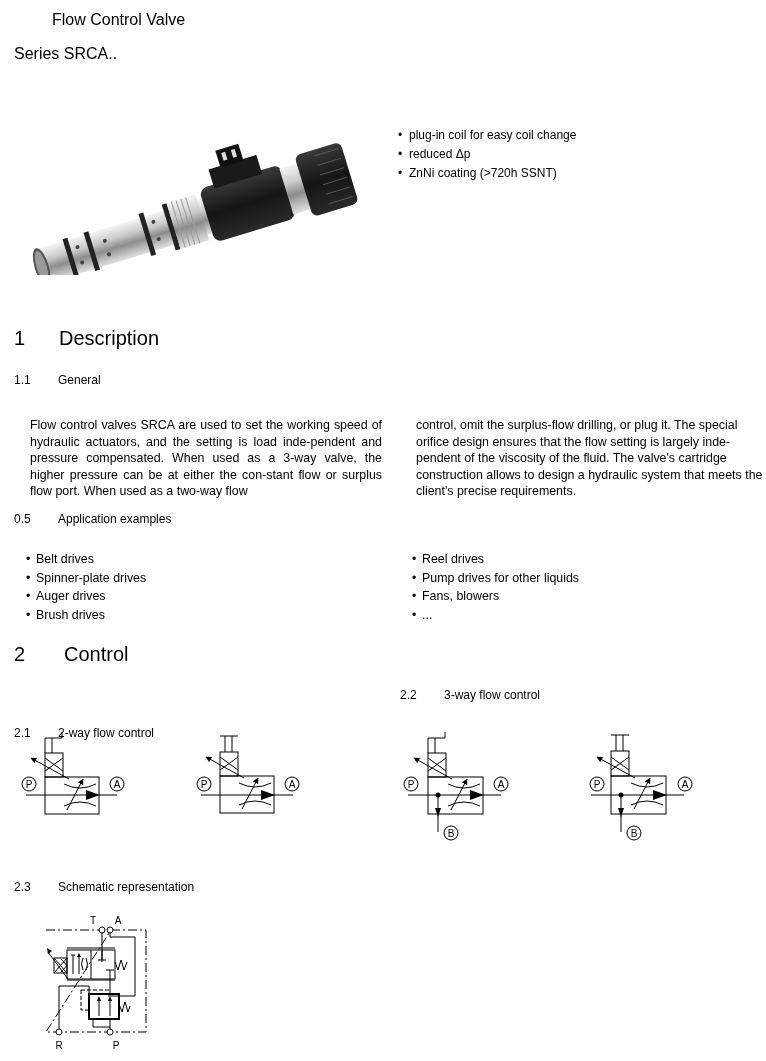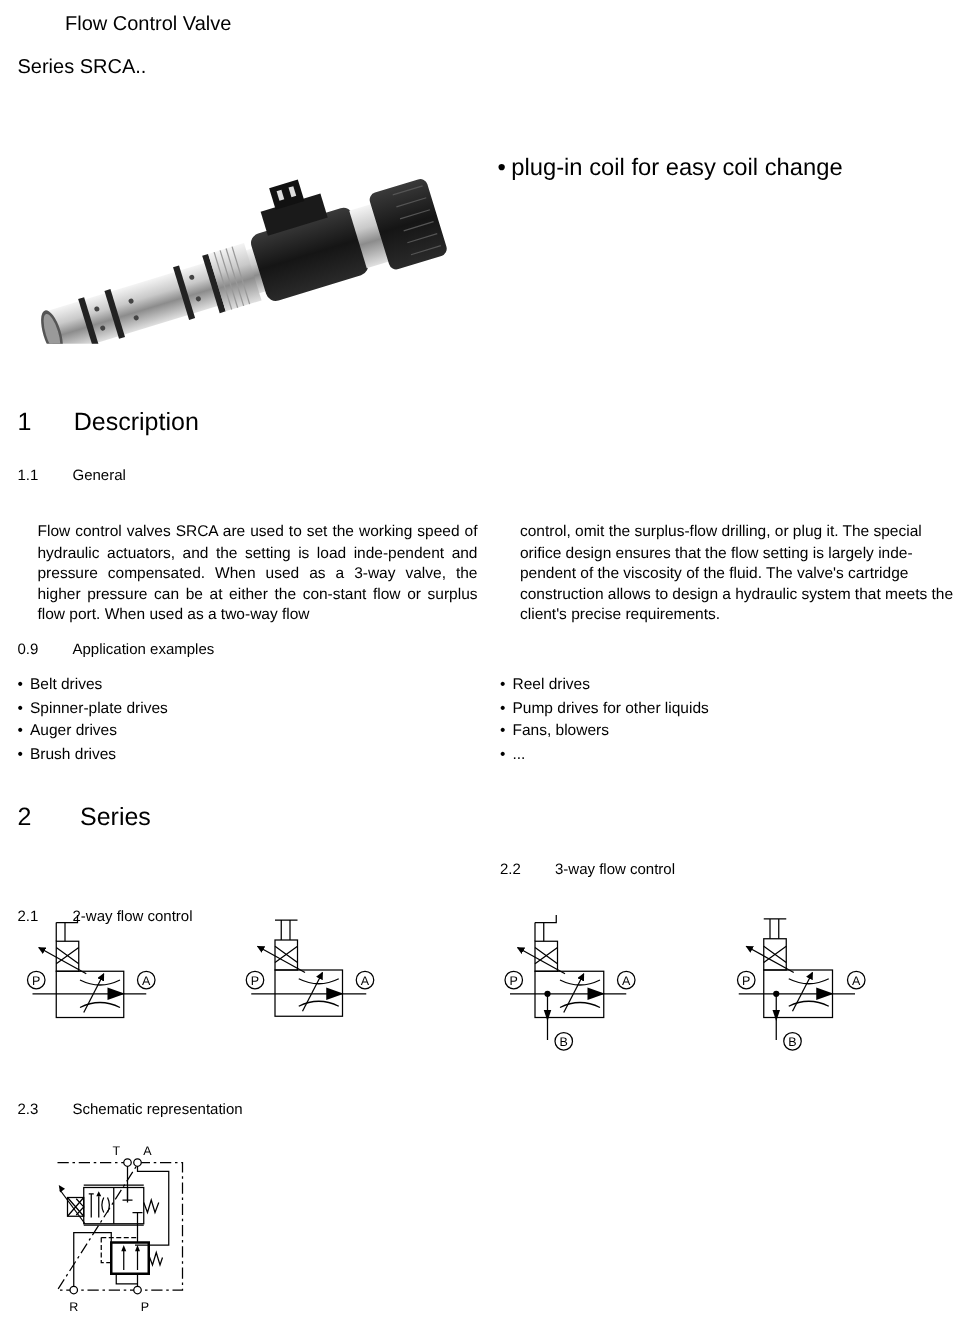--- a/index.html
+++ b/index.html
@@ -1,29 +1,29 @@
 <!DOCTYPE html>
 <html><head>
 <meta charset="utf-8">
 <style>
   html, body { margin:0; padding:0; background:#fff; }
   body { width:766px; height:1061px; position:relative; overflow:hidden;
          font-family:"Liberation Sans", sans-serif; color:#000; }
   .abs { position:absolute; }
   .title { left:14px; top:4px; font-size:16px; line-height:32px;margin-left:38px; }
   .subtitle { left:14px; top:44px; font-size:16px; line-height:20px; }
-  .features { left:398px; top:126px; width:360px; font-size:19px; line-height:18px; margin:0; padding:0; list-style:none; }
+  .features { left:398px; top:126px; width:360px; font-size:12px; line-height:18px; margin:0; padding:0; list-style:none; }
   .features li { position:relative; padding-left:11px; margin-bottom:1px; }
   .features li::before { content:"•"; position:absolute; left:0; top:0; }
   .h1 { font-size:20px; line-height:24px; }
   .h2 { font-size:12px; line-height:20px; }
   .num { display:inline-block; }
   .para { font-size:12.4px; line-height:16.5px; text-align:justify; width:352px; margin:16px; }
   .para.last { text-align:left; }
-  .blist { list-style:none; margin:0; padding:0; font-size:12.4px; line-height:18.5px; }
+  .blist { list-style:none; margin:12px; padding:0; font-size:12.4px; line-height:18.5px; }
   .blist li { position:relative; padding-left:10px; }
   .blist li::before { content:"•"; position:absolute; left:0; }
   svg text { font-family:"Liberation Sans", sans-serif; }
 </style>
 </head>
 <body>
 
 <div class="abs title">Flow Control Valve</div>
 <div class="abs subtitle">Series SRCA..</div>
 
@@ -75,49 +75,51 @@
       <line x1="305" y1="80" x2="330" y2="80" stroke="#555"></line>
     <line x1="305" y1="90" x2="330" y2="90" stroke="#555"></line>
       <line x1="305" y1="100" x2="330" y2="100" stroke="#555"></line>
     <line x1="305" y1="110" x2="330" y2="110" stroke="#555"></line>
       <line x1="305" y1="120" x2="330" y2="120" stroke="#555"></line>
   </g>
 </svg>
 
 <ul class="abs features">
   <li>plug-in coil for easy coil change</li>
+  <li>reduced Δp</li>
+  <li>ZnNi coating (&gt;720h SSNT)</li>
 </ul>
 
 <div class="abs h1" style="left:14px;top:326px">
   <span class="num" style="width:45px">1</span><span>Description</span>
 </div>
 <div class="abs h2" style="left:14px;top:370px">
   <span class="num" style="width:44px">1.1</span><span>General</span>
 </div>
 <p class="abs para" style="left:14px;top:401px">Flow control valves SRCA are used to set the working speed of hydraulic actuators, and the setting is load inde-pendent and pressure compensated. When used as a 3-way valve, the higher pressure can be at either the con-stant flow or surplus flow port. When used as a two-way flow</p>
 <p class="abs para last" style="left:400px;top:401px">control, omit the surplus-flow drilling, or plug it. The special orifice design ensures that the flow setting is largely inde-pendent of the viscosity of the fluid. The valve's cartridge construction allows to design a hydraulic system that meets the client's precise requirements.</p>
 
 <div class="abs h2" style="left:14px;top:509px">
-  <span class="num" style="width:44px">0.9</span><span>Application examples</span>
+  <span class="num" style="width:44px">0.5</span><span>Application examples</span>
 </div>
 <ul class="abs blist" style="left:14px;top:538px">
   <li>Belt drives</li>
   <li>Spinner-plate drives</li>
   <li>Auger drives</li>
   <li>Brush drives</li>
 </ul>
 <ul class="abs blist" style="left:400px;top:538px">
   <li>Reel drives</li>
   <li>Pump drives for other liquids</li>
   <li>Fans, blowers</li>
   <li>...</li>
 </ul>
 
 <div class="abs h1" style="left:14px;top:642px">
-  <span class="num" style="width:50px">2</span><span>Series</span>
+  <span class="num" style="width:50px">2</span><span>Control</span>
 </div>
 <div class="abs h2" style="left:14px;top:723px">
   <span class="num" style="width:44px">2.1</span><span>2-way flow control</span>
 </div>
 <div class="abs h2" style="left:400px;top:685px">
   <span class="num" style="width:44px">2.2</span><span>3-way flow control</span>
 </div>
 
 <svg width="0" height="0" style="position:absolute">
   <defs>

